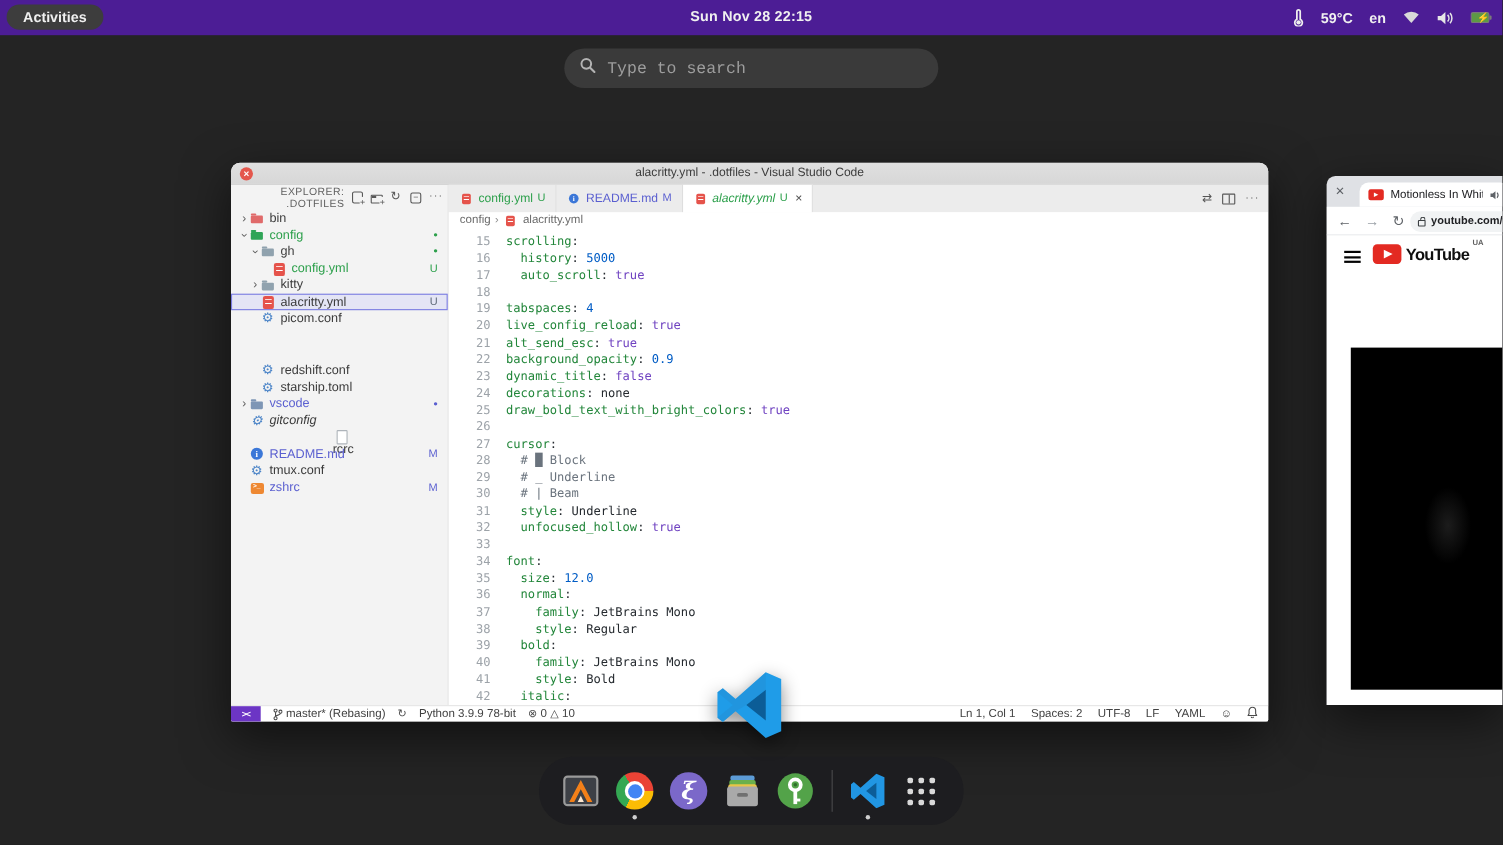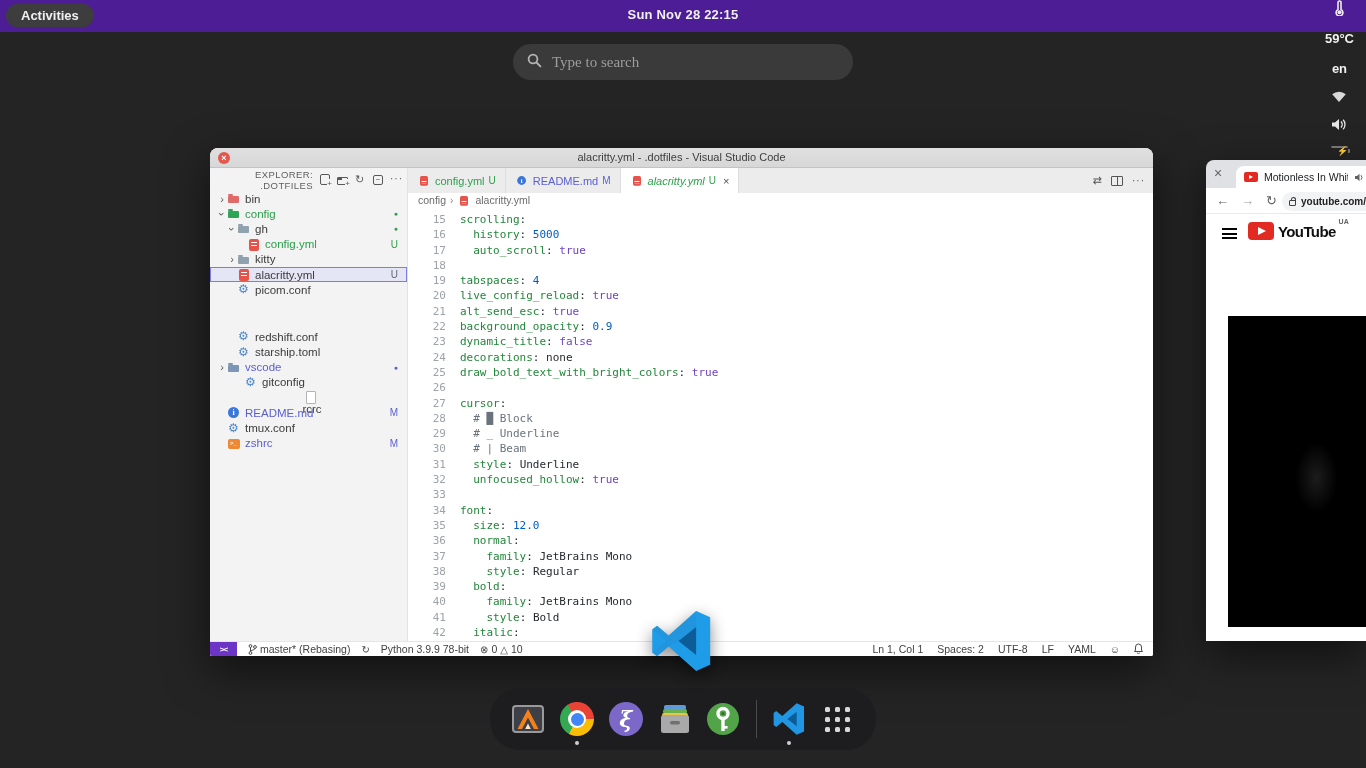--- a/index.html
+++ b/index.html
@@ -6,33 +6,33 @@
   html,body { width:1366px; height:768px; overflow:hidden; background:#242424;
     font-family:"Liberation Sans", sans-serif; }
   .desktop { position:relative; width:1366px; height:768px; background:#242424; }
 
   
   .topbar { position:absolute; left:0; top:0; width:1366px; height:32px; background:#4c1d95; }
   .activities { position:absolute; left:6px; top:4px; padding:4px 15px; border-radius:14px;
     background:#3d3d3d; color:#f0f0f0; font-size:13px; font-weight:700; }
   .clock { position:absolute; left:0; right:0; top:7px; text-align:center; color:#f0f0f0;
     font-size:13px; font-weight:700; letter-spacing:.2px; }
-  .tray { position:absolute; right:12px; top:0; height:32px; display:flex; align-items:center; gap:15px;flex-direction:column; }
+  .tray { position:absolute; right:12px; top:0; height:32px; display:flex; align-items:center; gap:15px; }
   .tray .txt { color:#f0f0f0; font-size:13px; font-weight:700; }
   .tray svg { display:block; }
   .batt { width:17px; height:10px; background:#5d9a45; border:1px solid #7a7a7a; border-radius:2px;
     position:relative; }
   .batt::after { content:""; position:absolute; right:-3px; top:2px; width:2px; height:4px; background:#7a7a7a; border-radius:0 1px 1px 0;}
   .bolt { position:absolute; left:5px; top:0px; color:#1d3314; font-size:9px; line-height:9px; }
 
   
   .search { position:absolute; left:513px; top:44px; width:340px; height:36px; border-radius:18px;
     background:#3a3a3a; display:flex; align-items:center; padding:0 14px; gap:10px; }
   .search input { background:transparent; border:none; outline:none; color:#fde047; font-size:15px;
-    width:100%; font-family:Liberation Serif, serif; }
+    width:100%; font-family:Liberation Mono, monospace; }
   .search input::placeholder { color:#9d9d9d; }
   .thumbs { position:absolute; left:0; top:103px; width:1366px; height:32px; }
   .thumb { position:absolute; border-radius:4px; }
   .thumb-1 { left:604px; top:102px; width:50px; height:29px; background:#ffffff; border:3px solid #3584e4; border-radius:5px; overflow:hidden;}
   .thumb-1 .mside { position:absolute; left:0; top:2px; width:9px; height:21px; background:#ececec; }
   .thumb-1 .mline { position:absolute; height:1px; background:#9fd3a9; }
   .thumb-2 { left:659px; top:104px; width:47px; height:27px; background:#f4f4f4; overflow:hidden; border-radius:2px;}
   .thumb-2 .vid { position:absolute; left:3px; top:5px; width:28px; height:18px; background:#050505; }
   .thumb-2 .reddot { position:absolute; left:3px; top:1px; width:4px; height:3px; background:#e23c30; }
   .thumb-2 .col { position:absolute; right:2px; top:4px; width:10px; height:21px; background:#dcdcdc; }
@@ -305,21 +305,21 @@
             <span class="chev"></span>
             <span class="ti ti-gear"></span>
             <span class="tlabel">starship.toml</span>
           </div>
           <div class="trow" style="padding-left: 7px;">
             <span class="chev">›</span>
             <span class="ti ti-folder-blue"></span>
             <span class="tlabel" style="color: rgb(90, 95, 208);">vscode</span>
             <span class="tbadge dot" style="color: rgb(90, 95, 208);">●</span>
           </div>
-          <div class="trow" style="padding-left: 24px;">
+          <div class="trow" style="padding-left: 7px; font-style: italic;">
             <span class="chev"></span>
             <span class="ti ti-gear"></span>
             <span class="tlabel">gitconfig</span>
           </div>
           <div class="trow" style="padding-left: 7px; flex-direction: column;">
             <span class="chev"></span>
             <span class="ti ti-file"></span>
             <span class="tlabel">rcrc</span>
           </div>
           <div class="trow" style="padding-left: 7px;">

